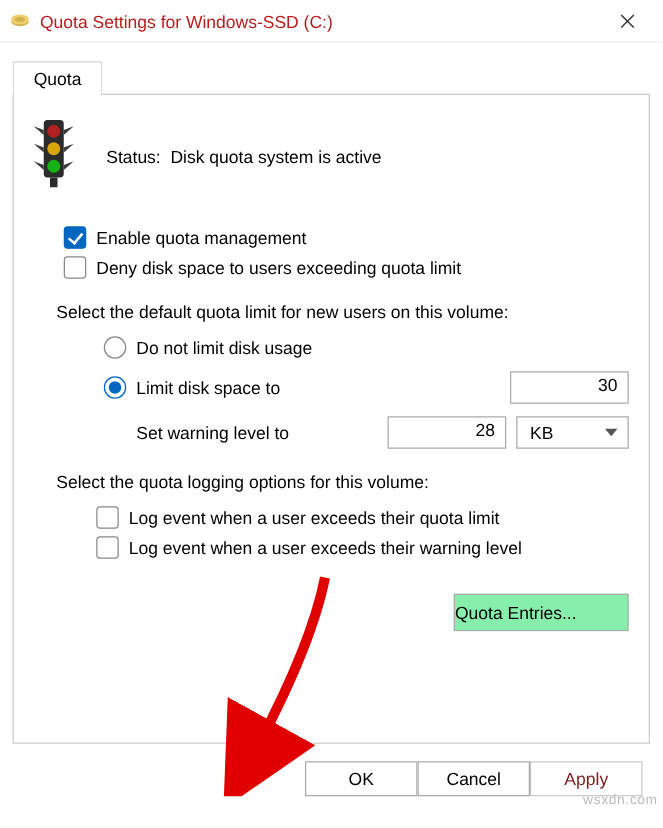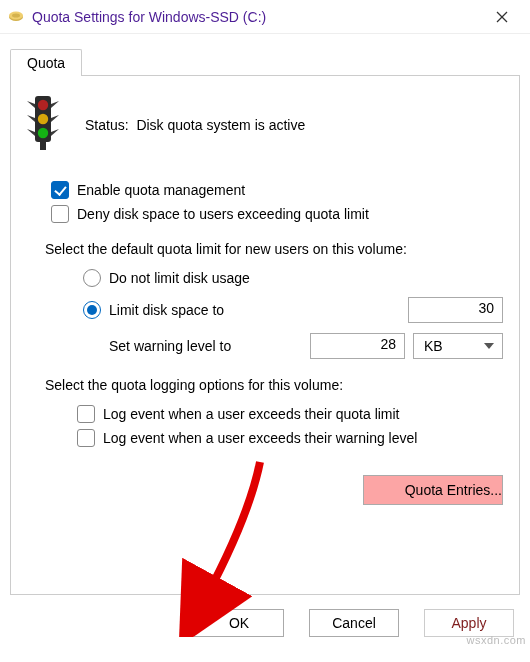--- a/index.html
+++ b/index.html
@@ -1,19 +1,19 @@
 <!DOCTYPE html>
 <html><head>
 <meta charset="utf-8">
 <style>
   * { box-sizing: border-box; font-family: "Segoe UI", Tahoma, sans-serif; }
   body { margin: 0; background: #fff; width: 530px; height: 662px; position: relative; color: #000; font-size: 14px; }
   .titlebar { height: 34px; display: flex; align-items: center; padding: 0 8px; border-bottom: 1px solid #eee; }
   .ti-icon { width: 16px; height: 16px; margin-right: 8px; display:flex; align-items:center; justify-content:center; }
-  .title-text { color: #4c1d95; font-size: 14px; flex: 1; }
+  .title-text { color: #b91c1c; font-size: 14px; flex: 1; }
   .close-btn { width: 40px; height: 30px; display: flex; align-items: center; justify-content: center; }
   .close-btn svg { stroke: #333; }
   .client { padding: 14px 10px 0 10px; }
   .tabstrip { display: flex; }
   .tab { border: 1px solid #ccc; border-bottom: none; padding: 5px 16px; border-radius: 2px 2px 0 0; background: #fff; position: relative; top: 1px; z-index:2;}
   .panel { border: 1px solid #ccc; padding: 20px 16px 16px 16px; min-height: 520px; }
   .status-row { display: flex; align-items: center; gap: 18px; margin-bottom: 28px; }
   .traffic { width: 40px; }
   .checkrow { display: flex; align-items: center; gap: 8px; margin-left: 24px; margin-bottom: 6px; }
   .cbox, .radio { width: 18px; height: 18px; display: inline-flex; align-items:center; justify-content:center; border:1px solid #888; }
@@ -23,22 +23,22 @@
   .radio { border-radius: 50%; }
   .radio.checked { border-color:#0067c0; }
   .radio.checked::after { content:""; width:10px; height:10px; border-radius:50%; background:#0067c0; display:block; }
   .section-label { margin: 18px 0 12px 18px; }
   .optgrp { margin-left: 56px; }
   .optrow { display:flex; align-items:center; gap:8px; margin-bottom:10px; }
   .numinput { width: 95px; height: 26px; border:1px solid #aaa; text-align:right; padding:2px 8px; }
   .combo { width: 90px; height: 26px; border:1px solid #aaa; display:flex; align-items:center; justify-content:space-between; padding:0 8px 0 10px; gap:6px; }
   .chev { width:0; height:0; border-left:5px solid transparent; border-right:5px solid transparent; border-top:6px solid #555; }
   .field-label { width: 150px; text-align:right; }
-  .entries-btn { margin-left:auto; display:block; margin-top:22px; width:140px; height:30px; border:1px solid #aaa; background:#fca5a5; text-align:right; line-height:28px; float:right; }
-  .footer { display:flex; justify-content:flex-end; gap:25px; padding:14px 16px; }
+  .entries-btn { margin-left:auto; display:block; margin-top:22px; width:140px; height:30px; border:1px solid #aaa; background:#86efac; text-align:left; line-height:28px; float:right; }
+  .footer { display:flex; justify-content:flex-end; gap:0; padding:14px 16px; }
   .btn { width:90px; height:28px; border:1px solid #aaa; background:#fff; text-align:center; line-height:26px; }
   .btn.disabled { color:#7f1d1d; border-color:#ccc; }
   .arrow-overlay { position:absolute; left:150px; top:452px; pointer-events:none; }
   .watermark { position:absolute; right:4px; bottom:16px; font-size:11px; color:#bbb; letter-spacing:0.5px; }
 </style>
 </head>
 <body>
 
 <div class="titlebar">
   <span class="ti-icon">

